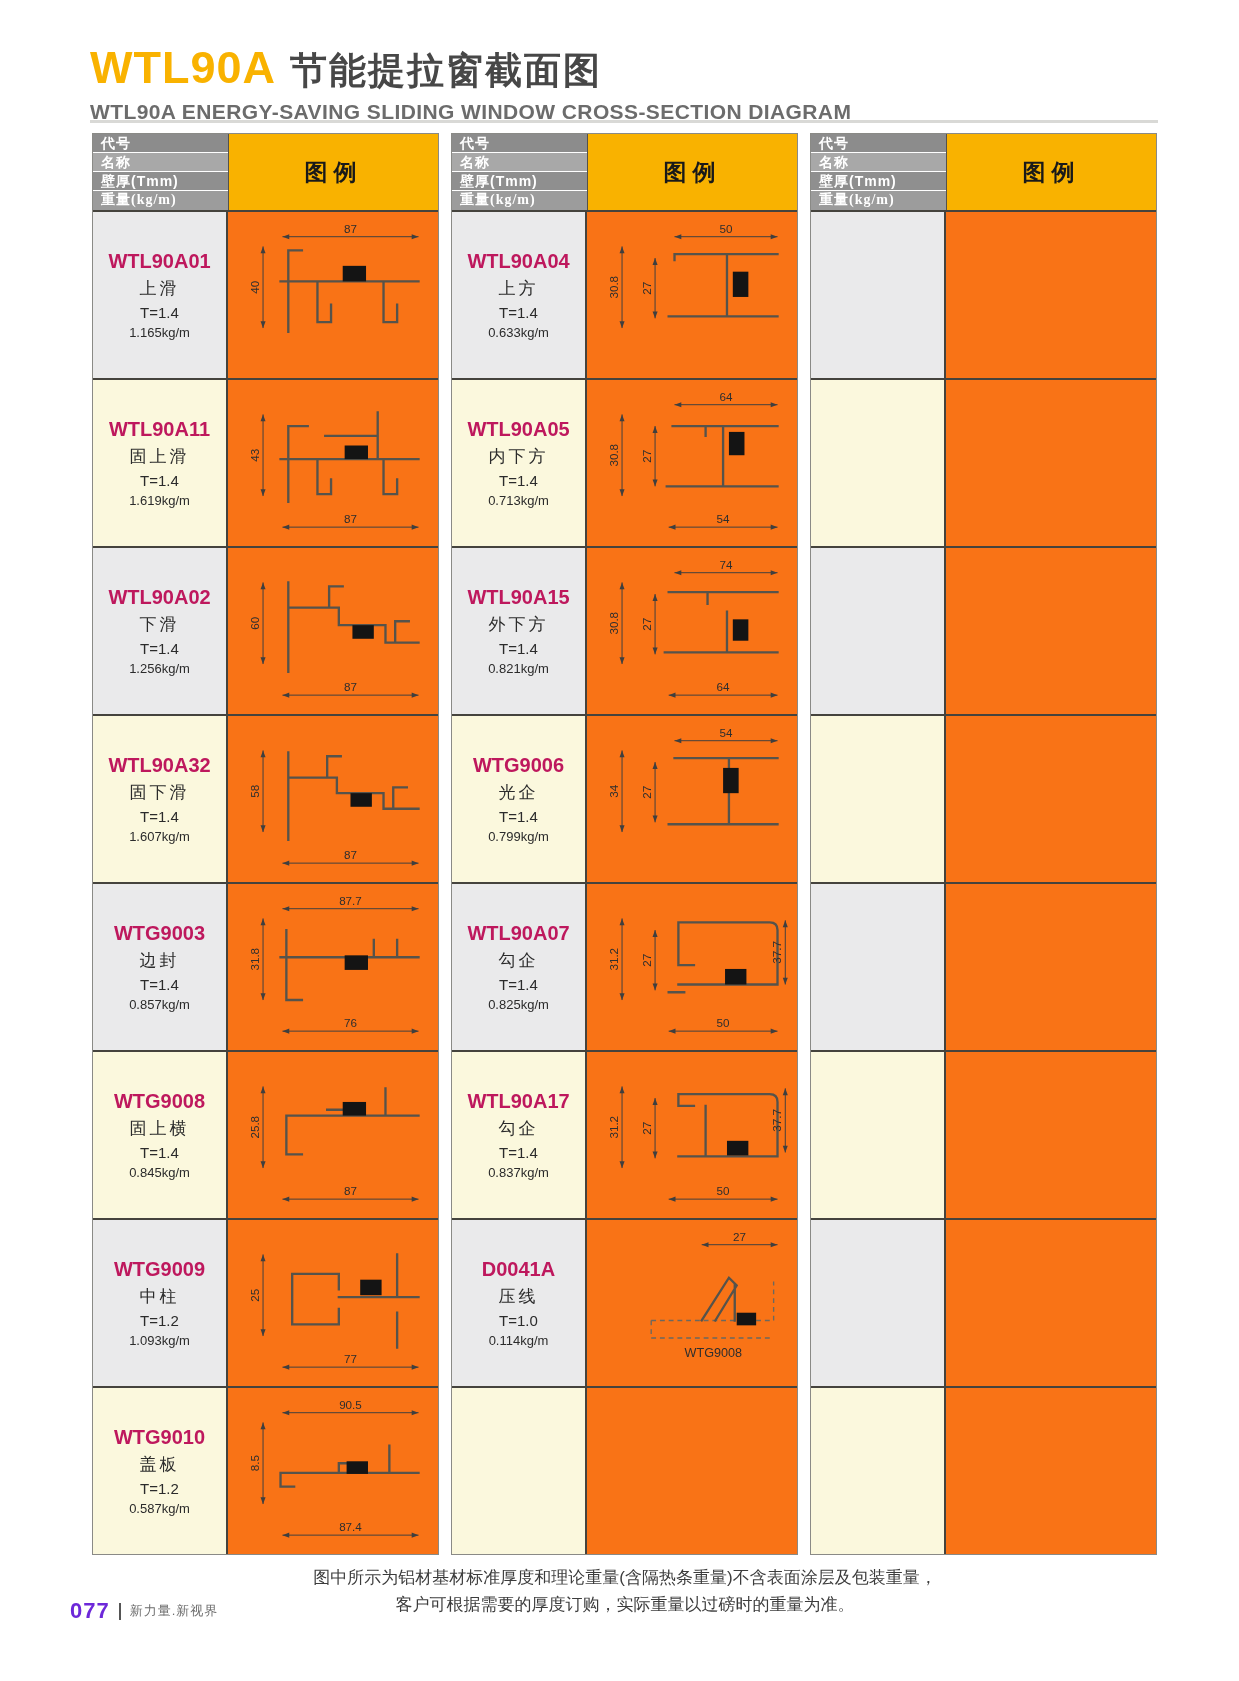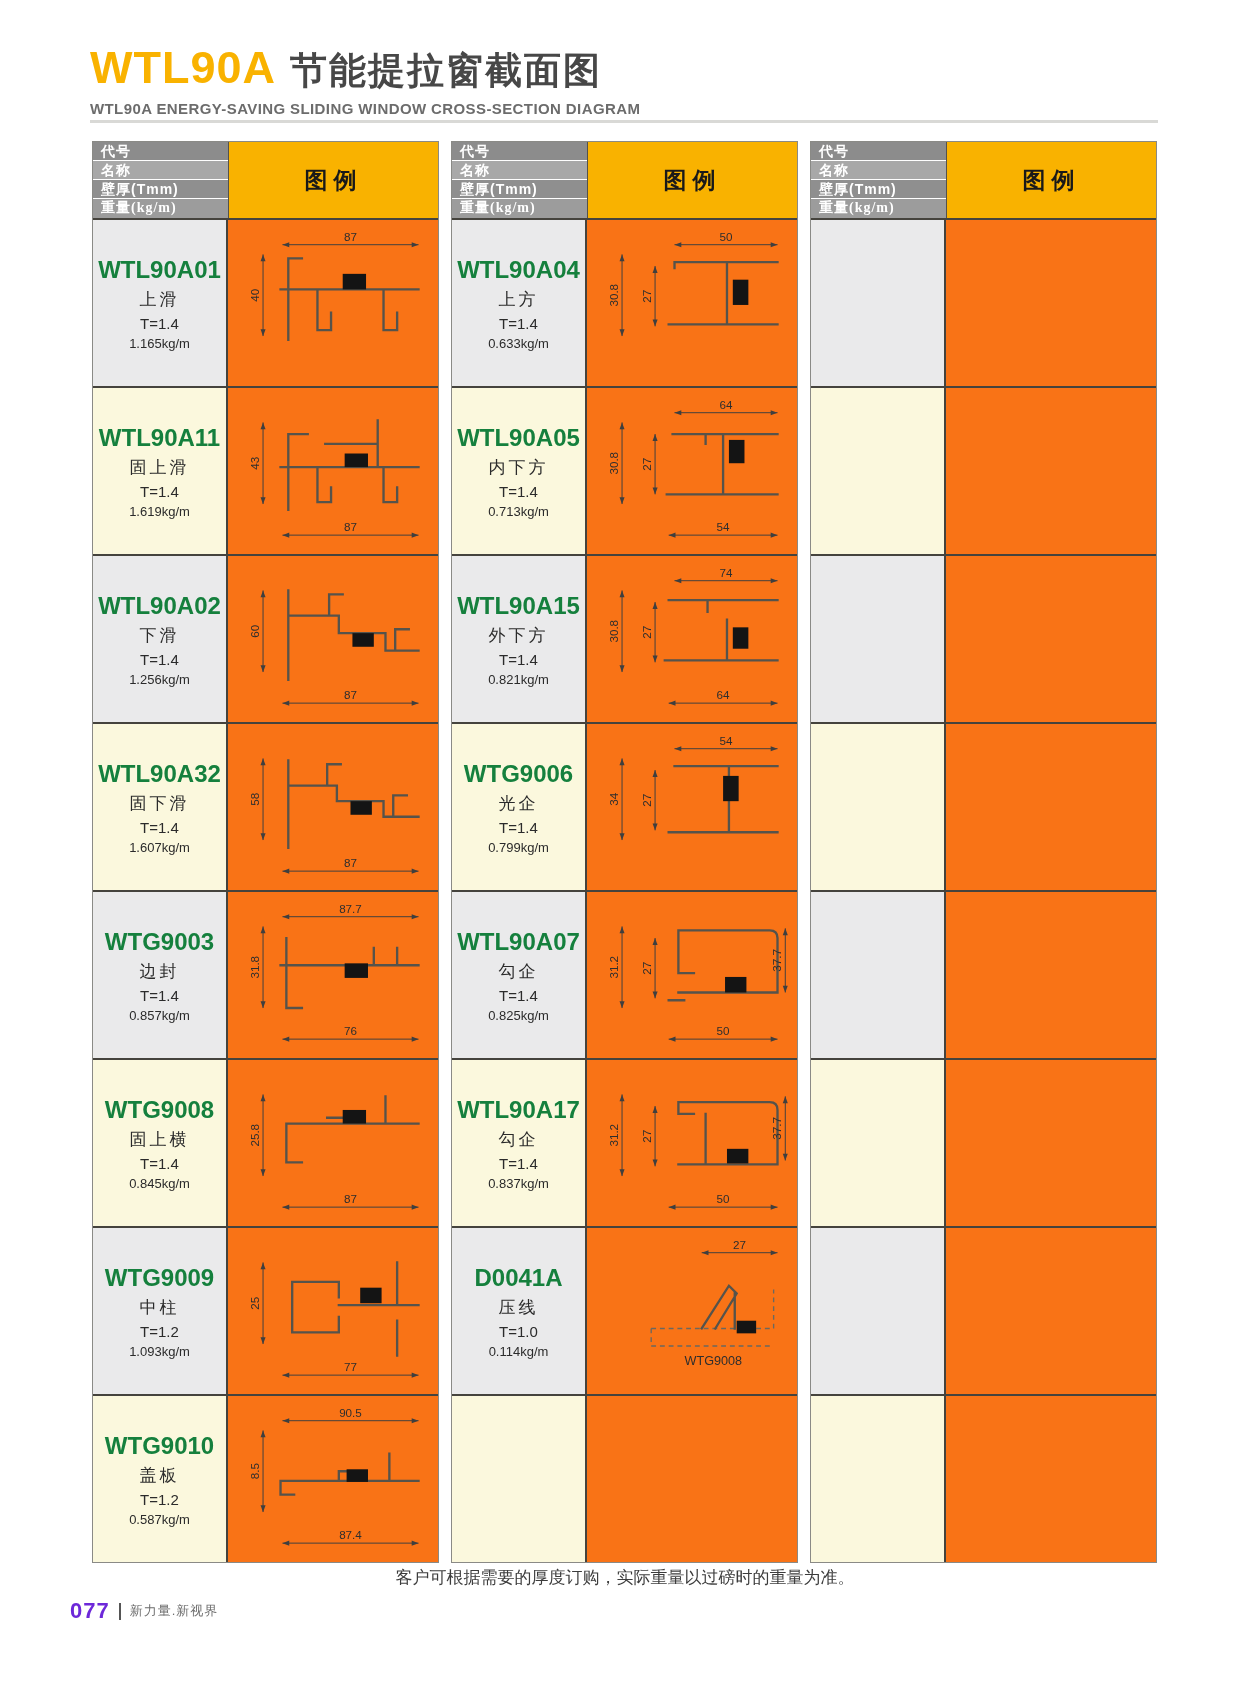--- a/index.html
+++ b/index.html
@@ -3,40 +3,40 @@
 <meta charset="utf-8">
 <style>
   html,body{margin:0;padding:0;background:#ffffff;}
   .page{position:relative;width:1239px;height:1681px;background:#ffffff;overflow:hidden;
         font-family:"Liberation Sans","DejaVu Sans",sans-serif;color:#222;}
   
   .title-block{position:absolute;left:90px;top:42px;}
   .title-line{display:flex;align-items:baseline;}
   .title-code{font-size:45px;font-weight:bold;letter-spacing:1px;color:var(--accent);}
   .title-cn{font-size:37px;font-weight:bold;color:#474747;margin-left:14px;letter-spacing:2px;}
-  .subtitle{font-size:15px;font-weight:bold;color:#6c6c6c;margin-top:4px;letter-spacing:0.4px;}
+  .subtitle{font-size:21px;font-weight:bold;color:#6c6c6c;margin-top:4px;letter-spacing:0.4px;}
   .top-rule{position:absolute;left:90px;top:120px;width:1068px;height:3px;background:#d9d9d6;}
   
-  .tables{position:absolute;left:92px;top:133px;display:flex;gap:12px;margin-top:8px;}
+  .tables{position:absolute;left:92px;top:133px;display:flex;gap:12px;}
   .ptable{width:347px;border:1px solid #8a8a86;background:#fff;box-sizing:border-box;}
   .thead{display:flex;border-bottom:2px solid #45433d;}
   .thead-labels{width:135px;}
   .thead-label{height:19px;line-height:18px;box-sizing:border-box;border-bottom:1px solid #ffffff;
                color:#fff;font-size:14px;font-weight:bold;padding-left:8px;letter-spacing:1px;}
   .thead-label:last-child{border-bottom:none;font-family:Liberation Serif, serif;}
   .legend-cell{flex:1;background:var(--accent);border-left:1px solid #55524a;display:flex;
                align-items:center;justify-content:center;font-size:23px;font-weight:bold;
                color:#191919;letter-spacing:6px;}
   .trow{display:flex;height:166px;border-bottom:2px solid #45433d;}
   .trow:last-child{border-bottom:none;}
   .info-cell{width:135px;border-right:2px solid #45433d;box-sizing:border-box;display:flex;
              flex-direction:column;align-items:center;justify-content:center;gap:4px;}
   .info-cell.gray{background:#eaeaeb;}
   .info-cell.cream{background:#fbf8dd;}
-  .p-code{font-size:24px;font-weight:bold;color:#15803d;}
+  .p-code{font-size:20px;font-weight:bold;color:#be185d;}
   .p-name{font-size:17px;color:#2b2b2b;letter-spacing:3px;}
   .p-thick{font-size:15px;color:#2b2b2b;}
   .p-weight{font-size:13px;color:#2b2b2b;}
   .diagram-cell{flex:1;background:#f97316;display:flex;align-items:center;justify-content:center;}
   
   .pf{fill:none;stroke:#56534b;stroke-width:2.4;stroke-linecap:square;}
   .dash{fill:none;stroke:#6b685f;stroke-width:1.4;stroke-dasharray:5 4;}
   .dim{stroke:#3f3f3f;stroke-width:1;}
   .dima{fill:#3f3f3f;}
   .dimt{font-size:12px;fill:#2e2e2e;font-family:"Liberation Sans","DejaVu Sans",sans-serif;}
@@ -507,20 +507,21 @@
           <div class="diagram-cell"></div>
         </div>
         <div class="trow">
           <div class="info-cell cream"></div>
           <div class="diagram-cell"></div>
         </div>
       </div>
     </main>
 
   <div class="note">
+    <div>图中所示为铝材基材标准厚度和理论重量(含隔热条重量)不含表面涂层及包装重量，</div>
     <div>客户可根据需要的厚度订购，实际重量以过磅时的重量为准。</div>
   </div>
 
   <div class="pagefoot">
     <span class="pnum">077</span>
     <span class="pbar"></span>
     <span class="ptag">新力量.新视界</span>
   </div>
 
 </div>

